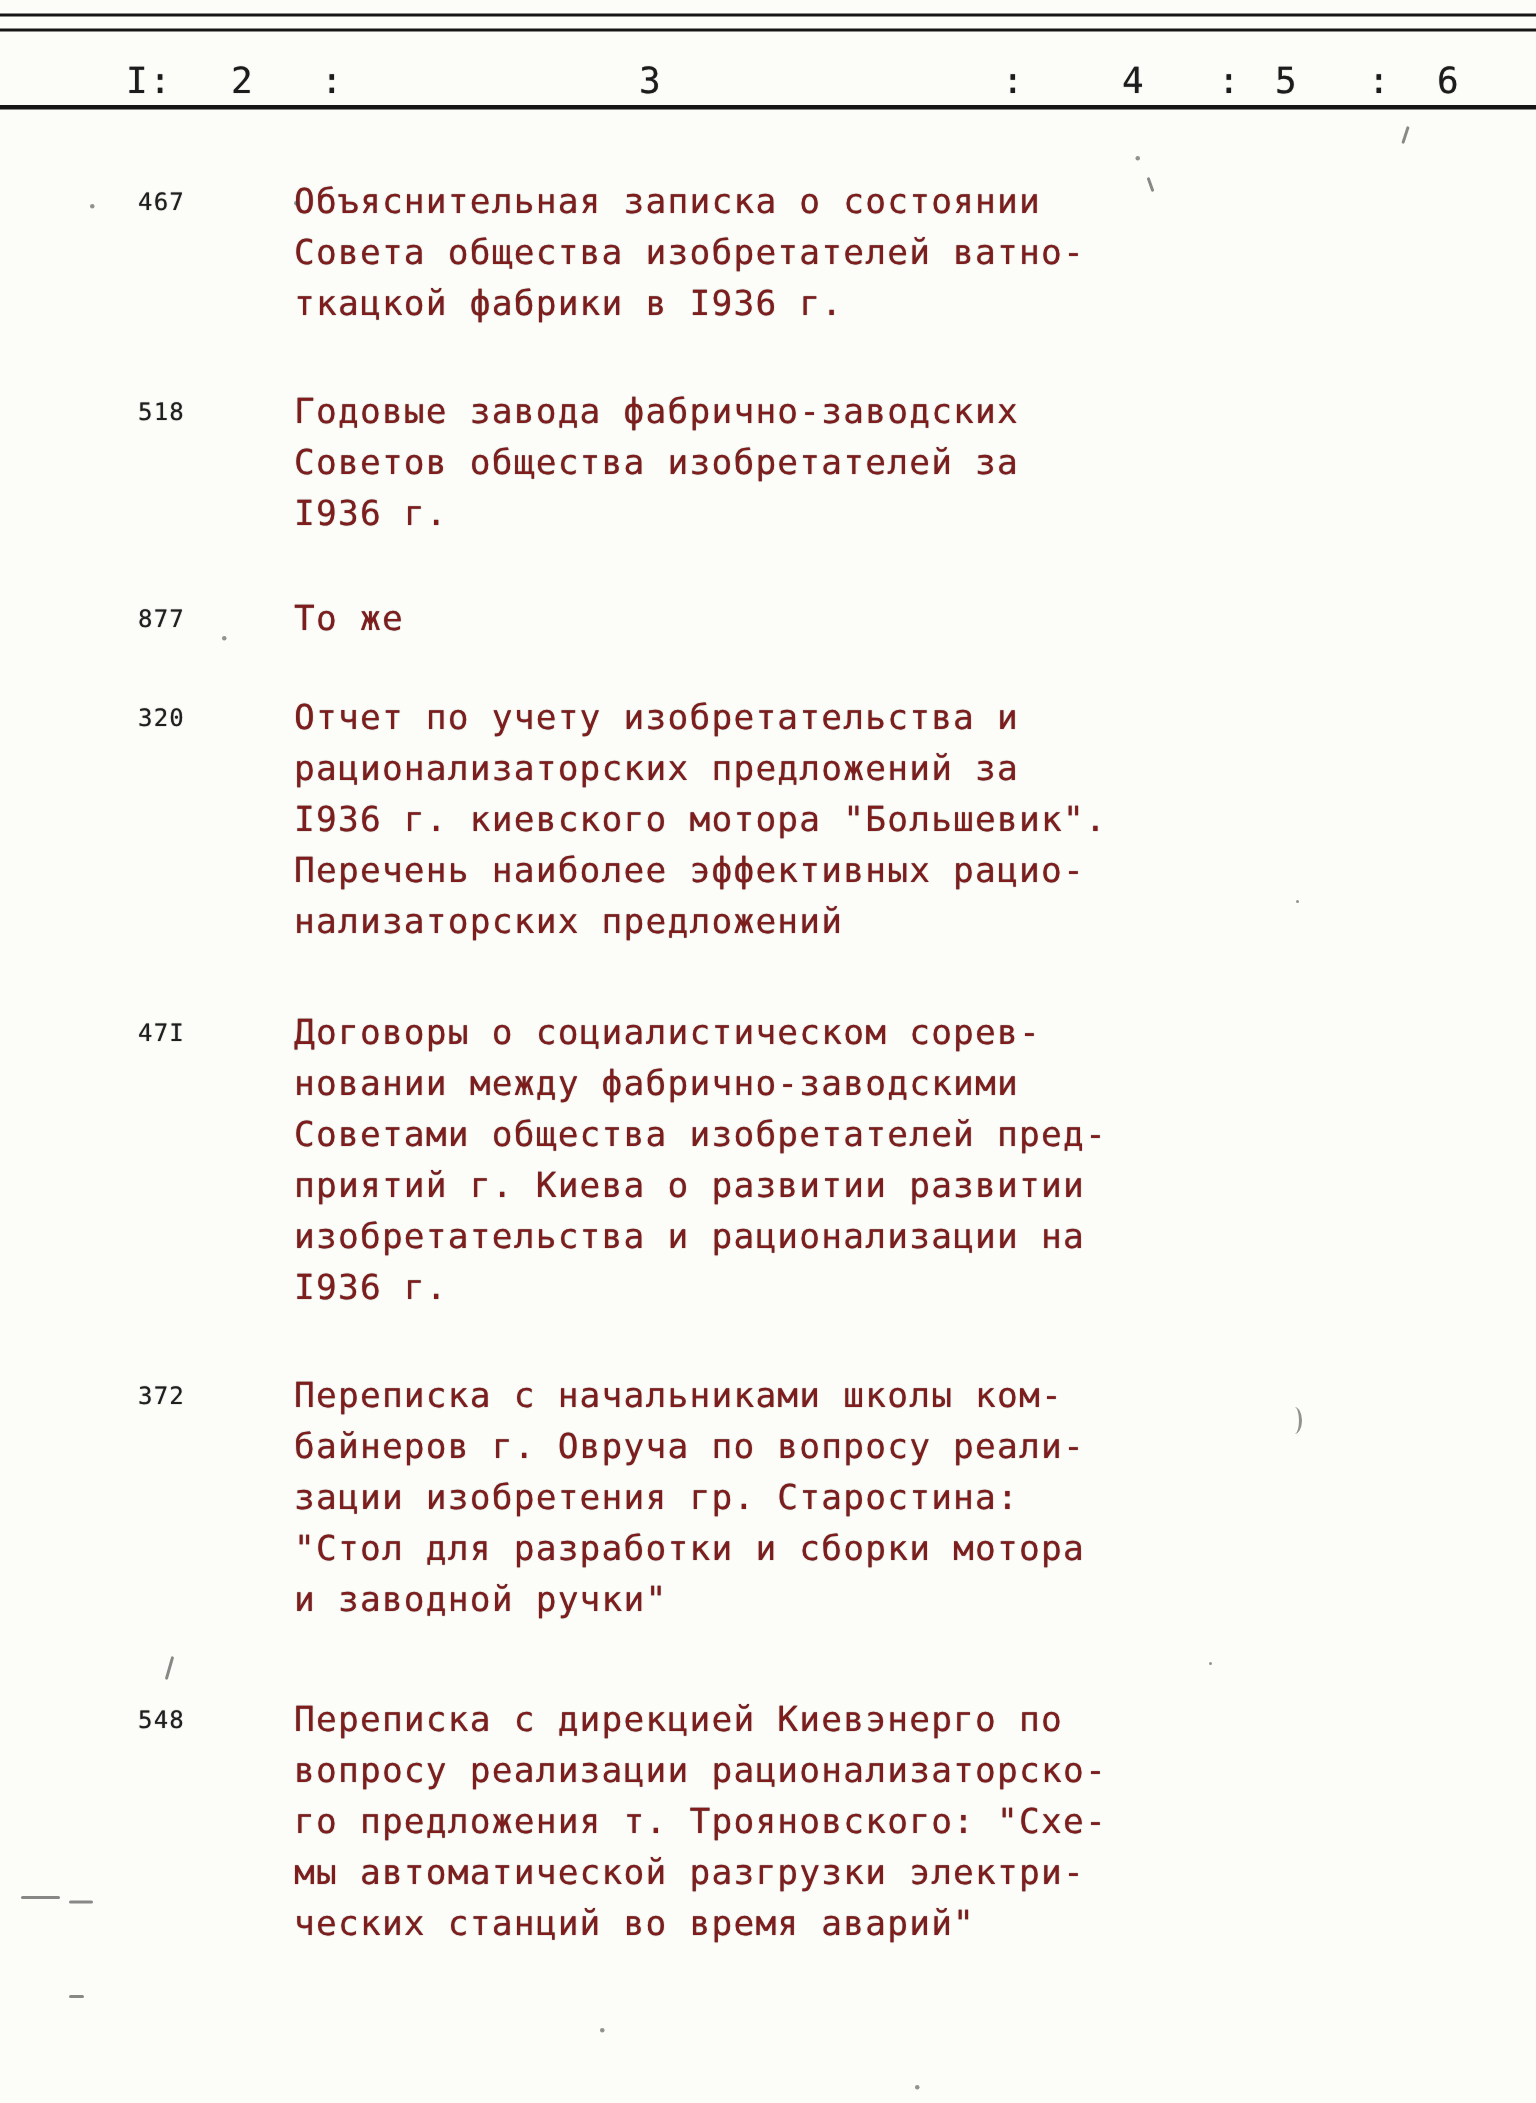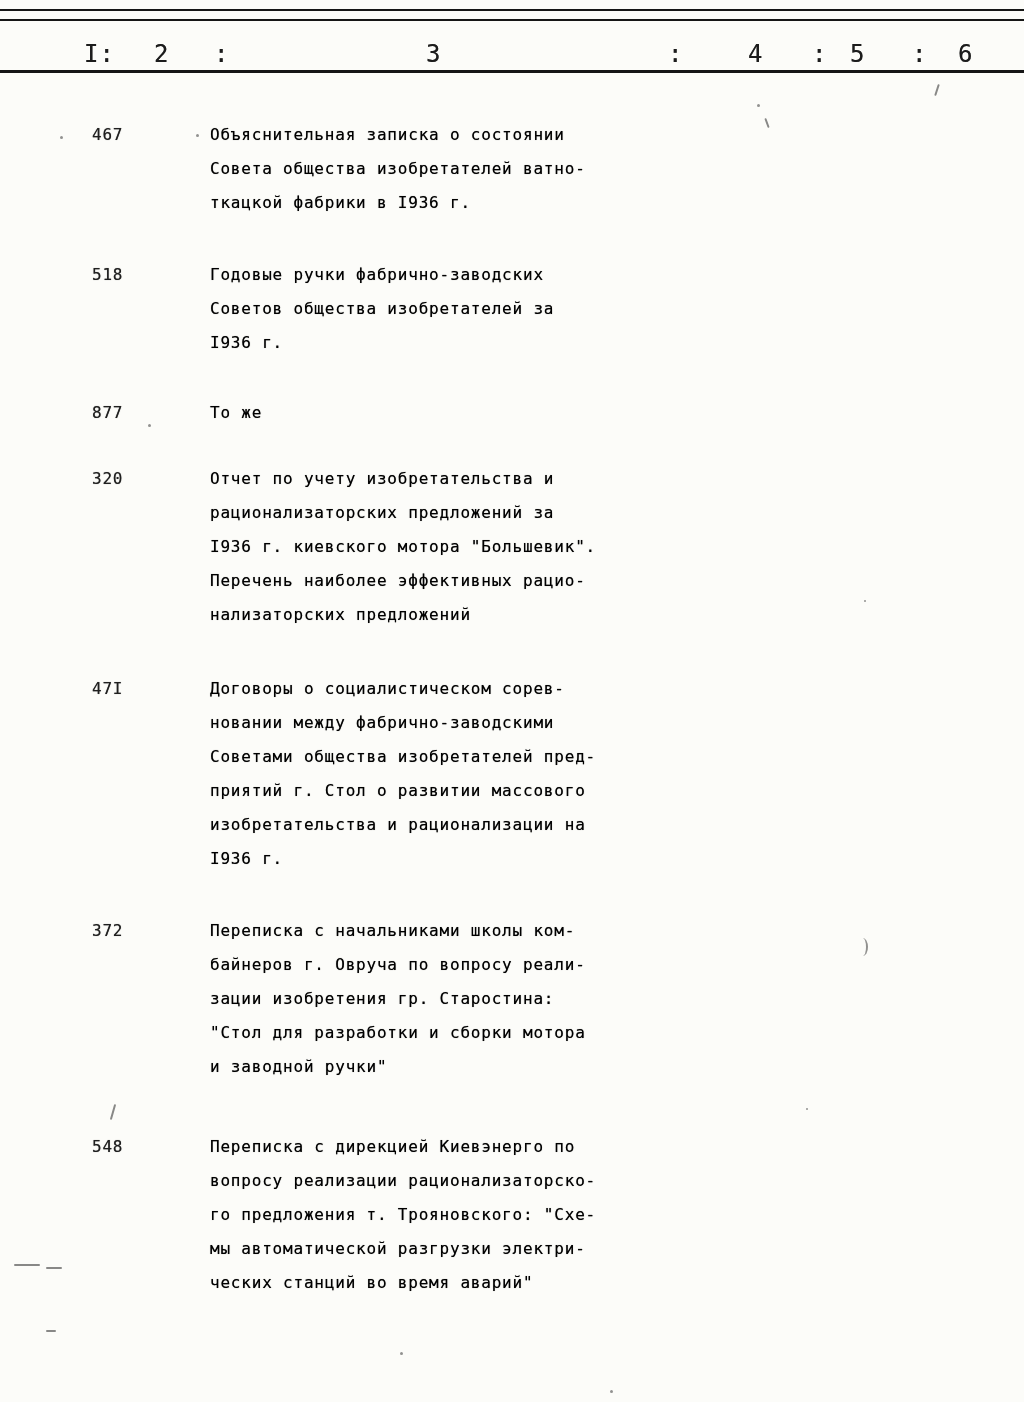--- a/index.html
+++ b/index.html
@@ -47,28 +47,28 @@
     top: 0;
     font-size: 16px;
     letter-spacing: 0.8px;
     line-height: 34px;
     color: #1f1f1f;
     text-shadow: 0 0 0.7px rgba(25,25,25,0.7);
     margin-left: 20px;
   }
   .entry-text {
     position: absolute;
-    left: 210px;
+    left: 196px;
     top: 0;
     width: 580px;
-    font-size: 16px;
+    font-size: 23px;
     letter-spacing: 0.8px;
     line-height: 34px;
     white-space: pre-line;
-    color: #000000;
+    color: #7f1d1d;
     text-shadow: 0 0 0.7px rgba(25,25,25,0.7);
   }
 
   
   .art { position: absolute; background: #3a3a3a; opacity: 0.55; border-radius: 50%; }
   .art.dash { border-radius: 1px; opacity: 0.6; }
   .art.slash { border-radius: 1px; opacity: 0.6; }
   .art.paren {
     background: transparent;
     border: none;
@@ -101,21 +101,21 @@
 
   <div class="entry" style="top:118px;">
     <span class="entry-number">467</span>
     <div class="entry-text">Объяснительная записка о состоянии
 Совета общества изобретателей ватно-
 ткацкой фабрики в I936 г.</div>
   </div>
 
   <div class="entry" style="top:258px;">
     <span class="entry-number">518</span>
-    <div class="entry-text">Годовые ручки фабрично-заводских
+    <div class="entry-text">Годовые завода фабрично-заводских
 Советов общества изобретателей за
 I936 г.</div>
   </div>
 
   <div class="entry" style="top:396px;">
     <span class="entry-number">877</span>
     <div class="entry-text">То же</div>
   </div>
 
   <div class="entry" style="top:462px;">
@@ -125,21 +125,21 @@
 I936 г. киевского мотора "Большевик".
 Перечень наиболее эффективных рацио-
 нализаторских предложений</div>
   </div>
 
   <div class="entry" style="top:672px;">
     <span class="entry-number">47I</span>
     <div class="entry-text">Договоры о социалистическом сорев-
 новании между фабрично-заводскими
 Советами общества изобретателей пред-
-приятий г. Стол о развитии массового
+приятий г. Киева о развитии развитии
 изобретательства и рационализации на
 I936 г.</div>
   </div>
 
   <div class="entry" style="top:914px;">
     <span class="entry-number">372</span>
     <div class="entry-text">Переписка с начальниками школы ком-
 байнеров г. Овруча по вопросу реали-
 зации изобретения гр. Старостина:
 "Стол для разработки и сборки мотора

